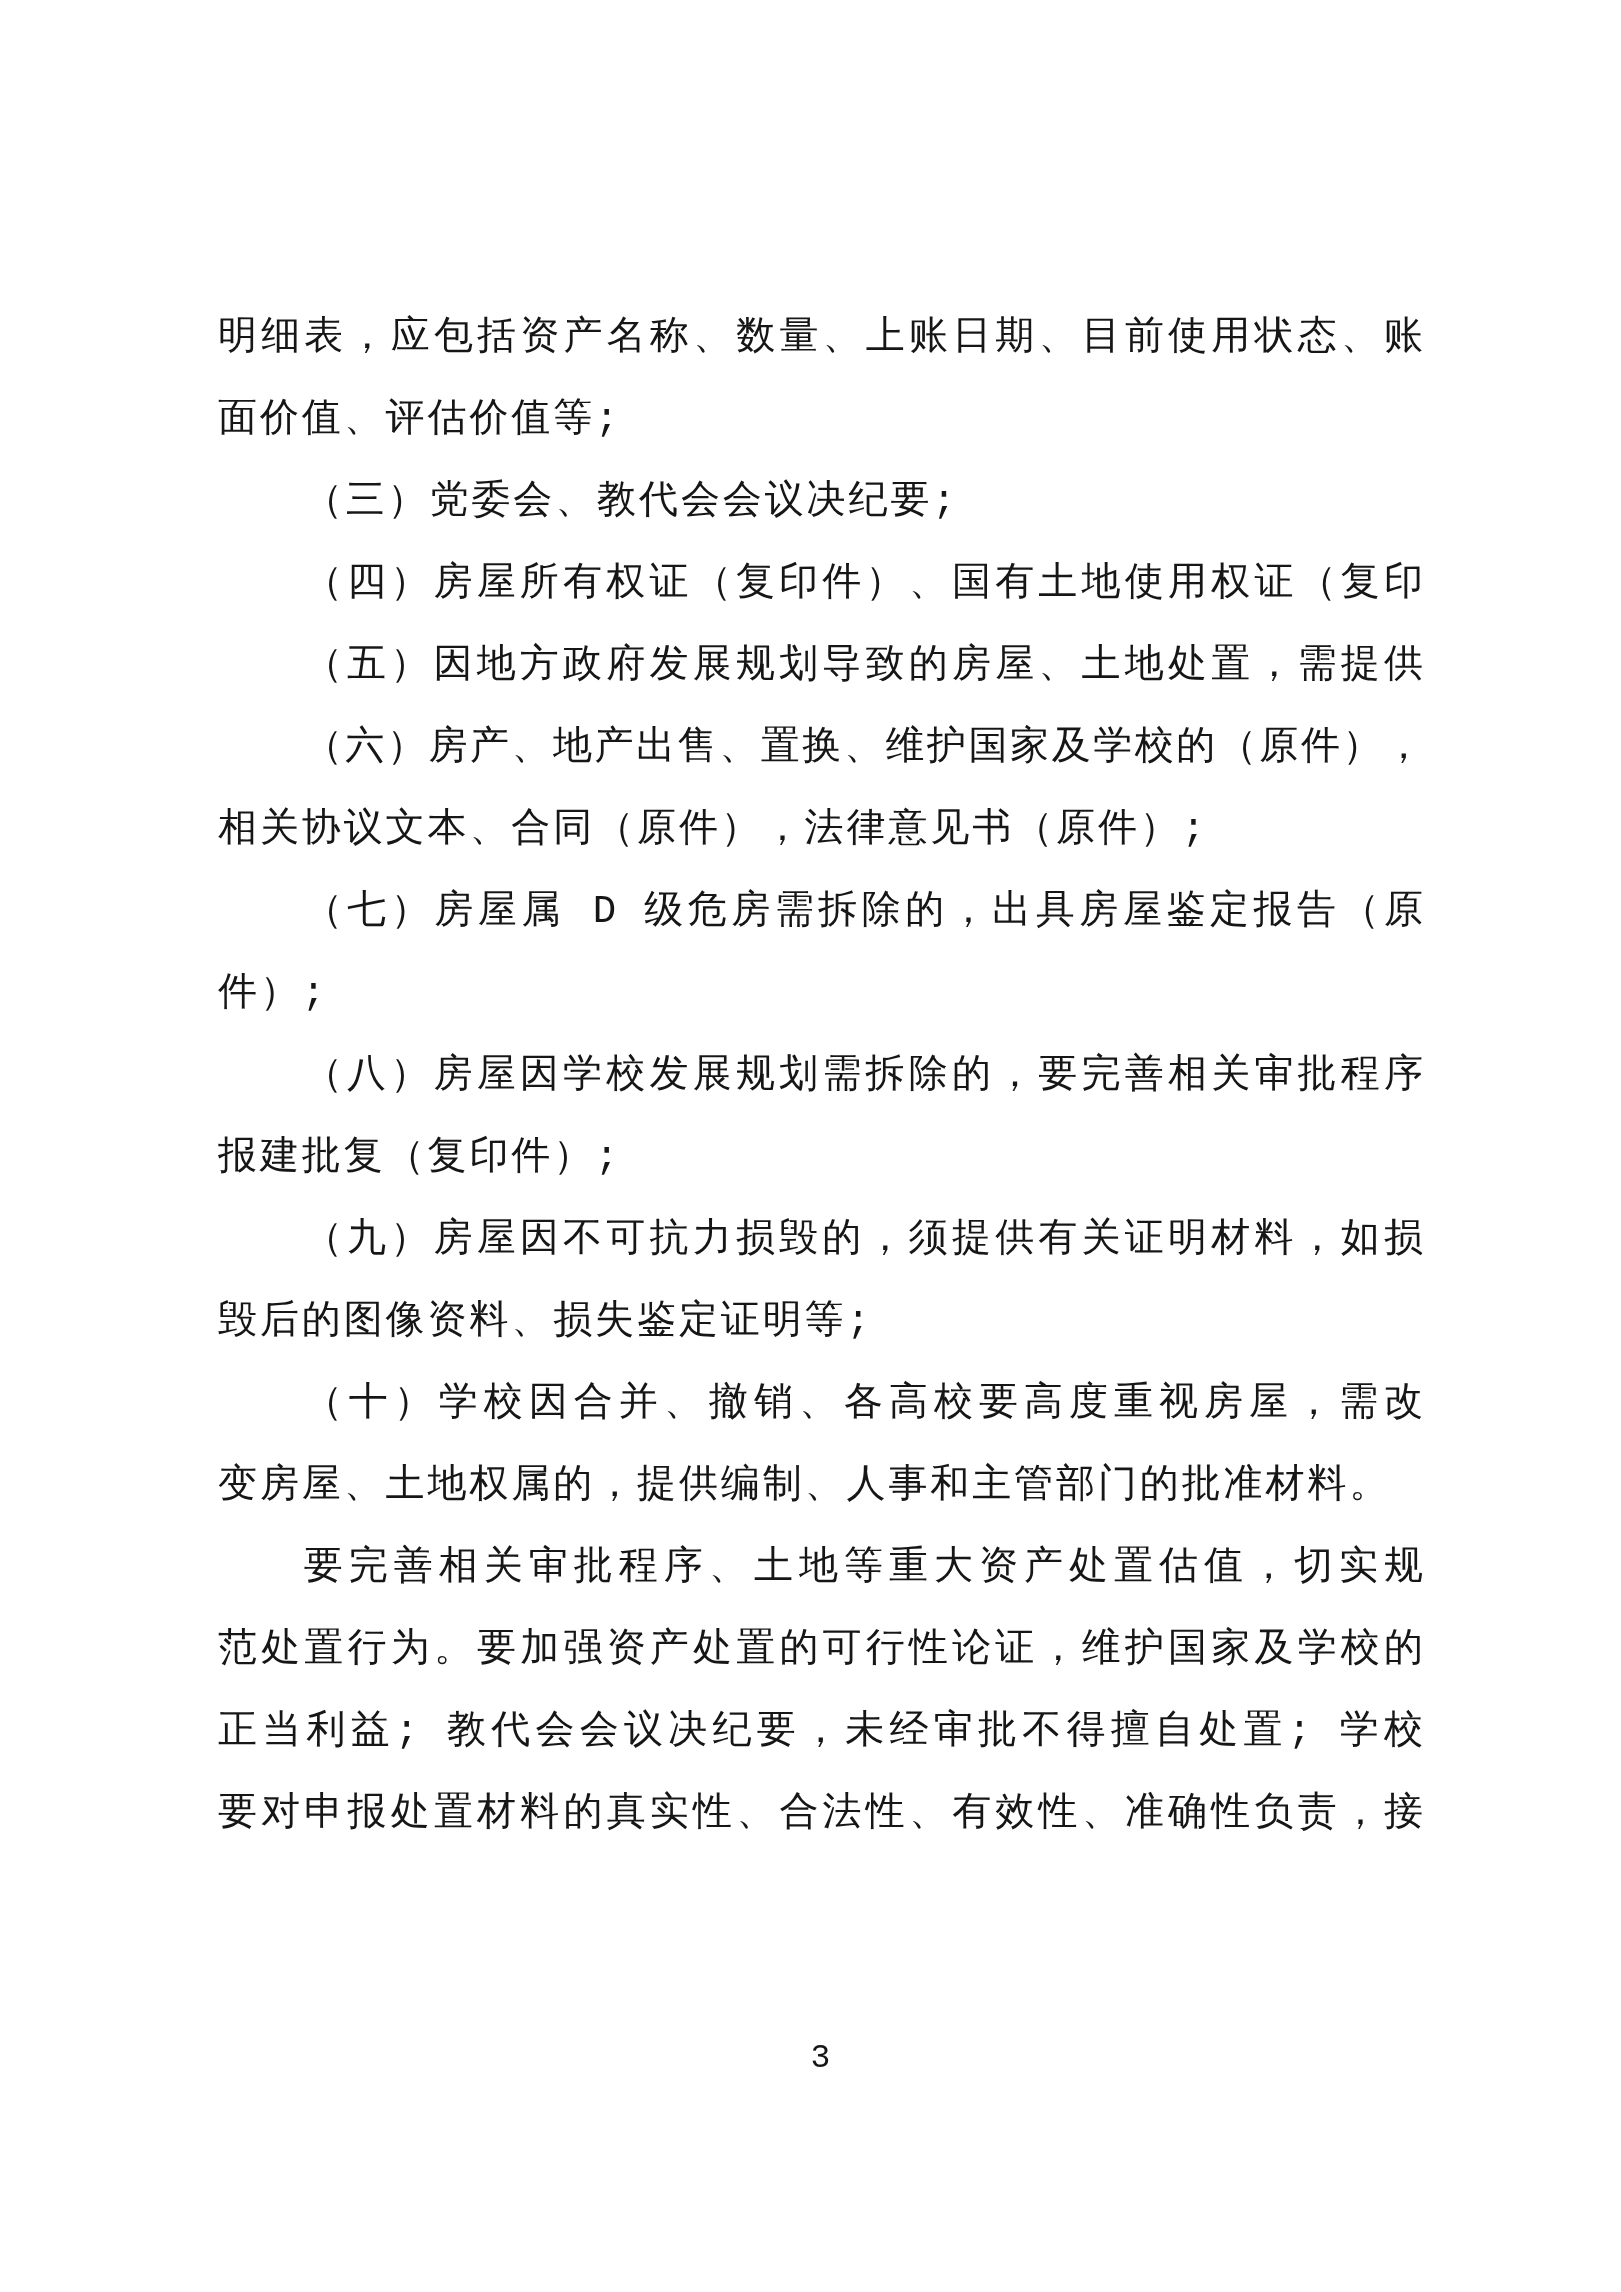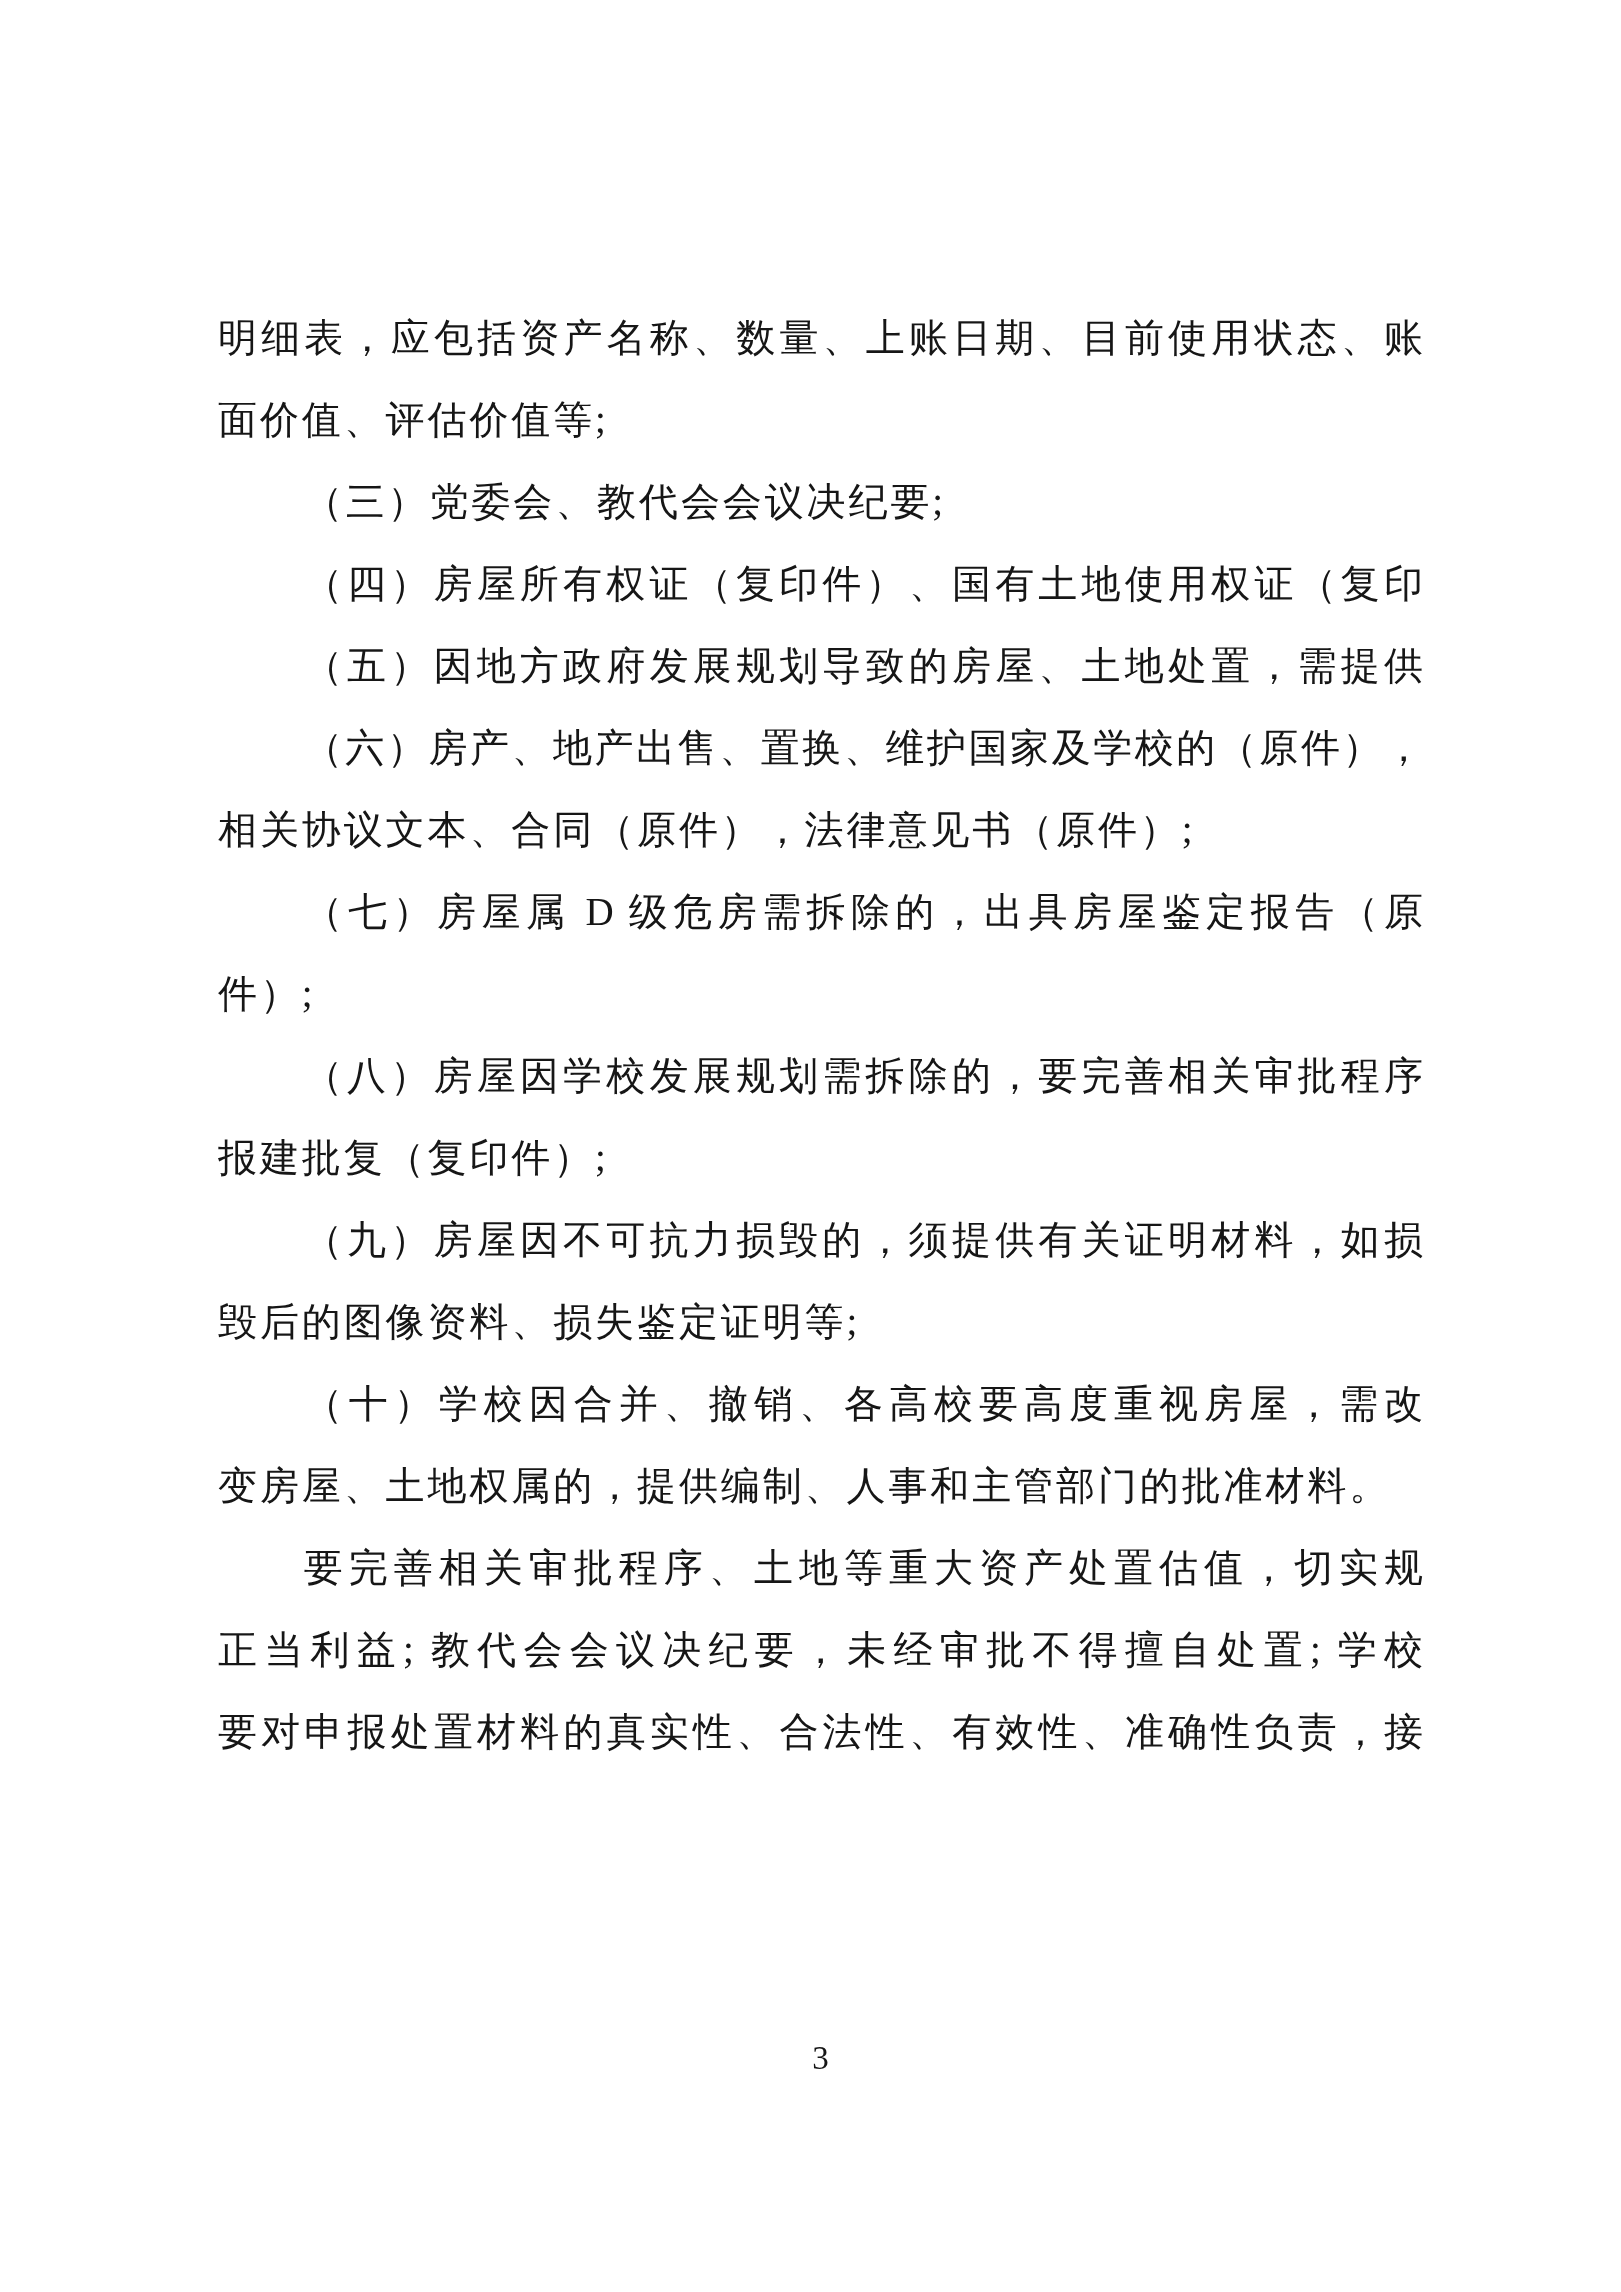--- a/index.html
+++ b/index.html
@@ -7,21 +7,21 @@
     padding: 0;
     background: #9a9a9a;
   }
   .page {
     position: relative;
     width: 1621px;
     height: 2293px;
     margin: 0 auto;
     background: #ffffff;
     overflow: hidden;
-    font-family: Liberation Serif, serif;
+    font-family: Liberation Mono, monospace;
     color: #161616;
   }
   .text-block {
     position: absolute;
     left: 218px;
     top: 297px;
     width: 1205px;
   }
   .line {
     font-size: 39px;
@@ -66,18 +66,19 @@
       <div class="line">相关协议文本、合同（原件），法律意见书（原件）;</div>
       <div class="line indent justify">（七）房屋属 D 级危房需拆除的，出具房屋鉴定报告（原</div>
       <div class="line">件）;</div>
       <div class="line indent justify">（八）房屋因学校发展规划需拆除的，要完善相关审批程序</div>
       <div class="line">报建批复（复印件）;</div>
       <div class="line indent justify">（九）房屋因不可抗力损毁的，须提供有关证明材料，如损</div>
       <div class="line">毁后的图像资料、损失鉴定证明等;</div>
       <div class="line indent justify">（十）学校因合并、撤销、各高校要高度重视房屋，需改</div>
       <div class="line">变房屋、土地权属的，提供编制、人事和主管部门的批准材料。</div>
       <div class="line indent justify">要完善相关审批程序、土地等重大资产处置估值，切实规</div>
+      <div class="line justify">范处置行为。要加强资产处置的可行性论证，维护国家及学校的</div>
       <div class="line justify">正当利益; 教代会会议决纪要，未经审批不得擅自处置; 学校</div>
       <div class="line justify">要对申报处置材料的真实性、合法性、有效性、准确性负责，接</div>
     </div>
   <div class="page-number">3</div>
 </div>
 
 
 </body></html>

